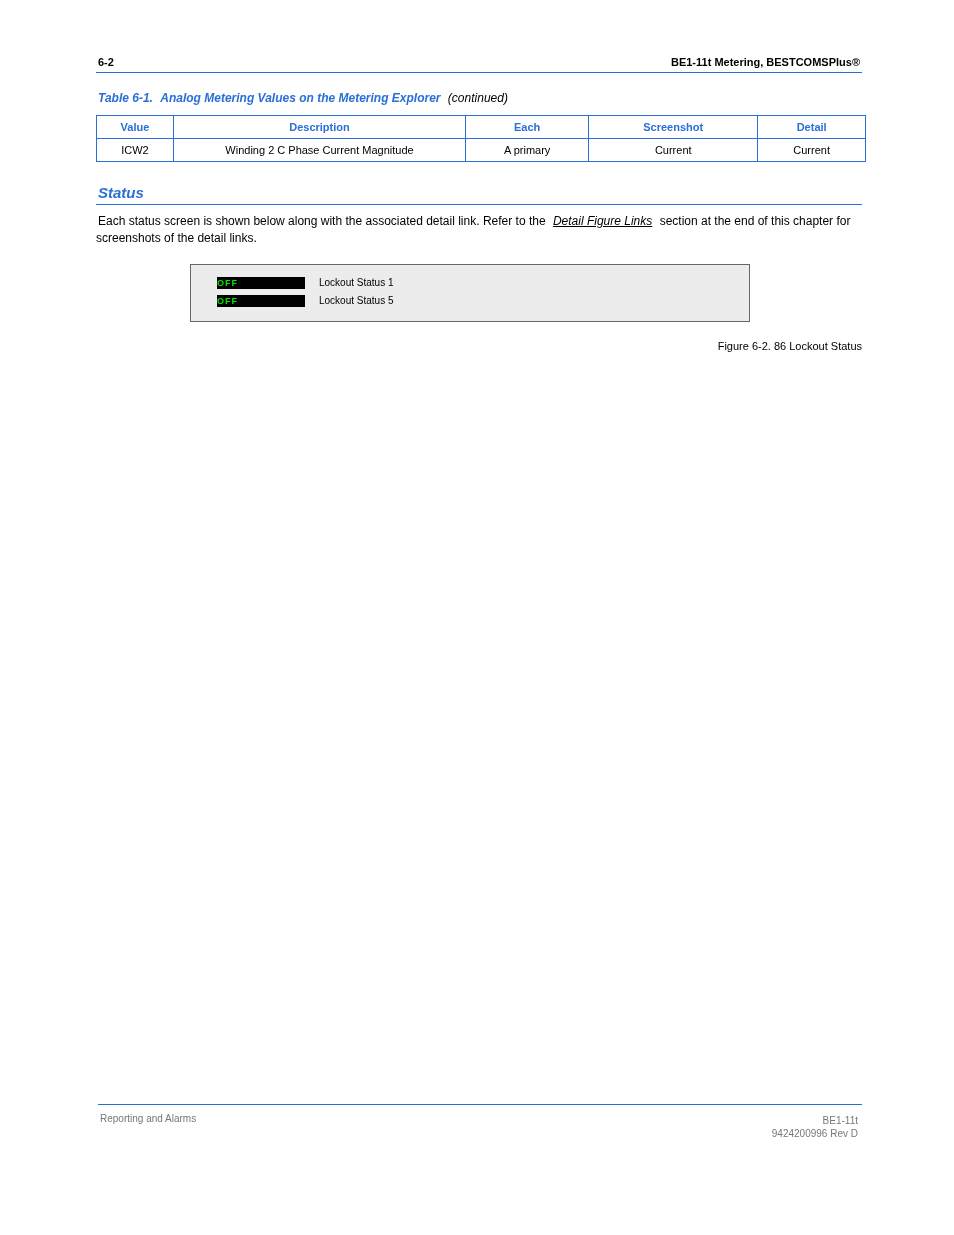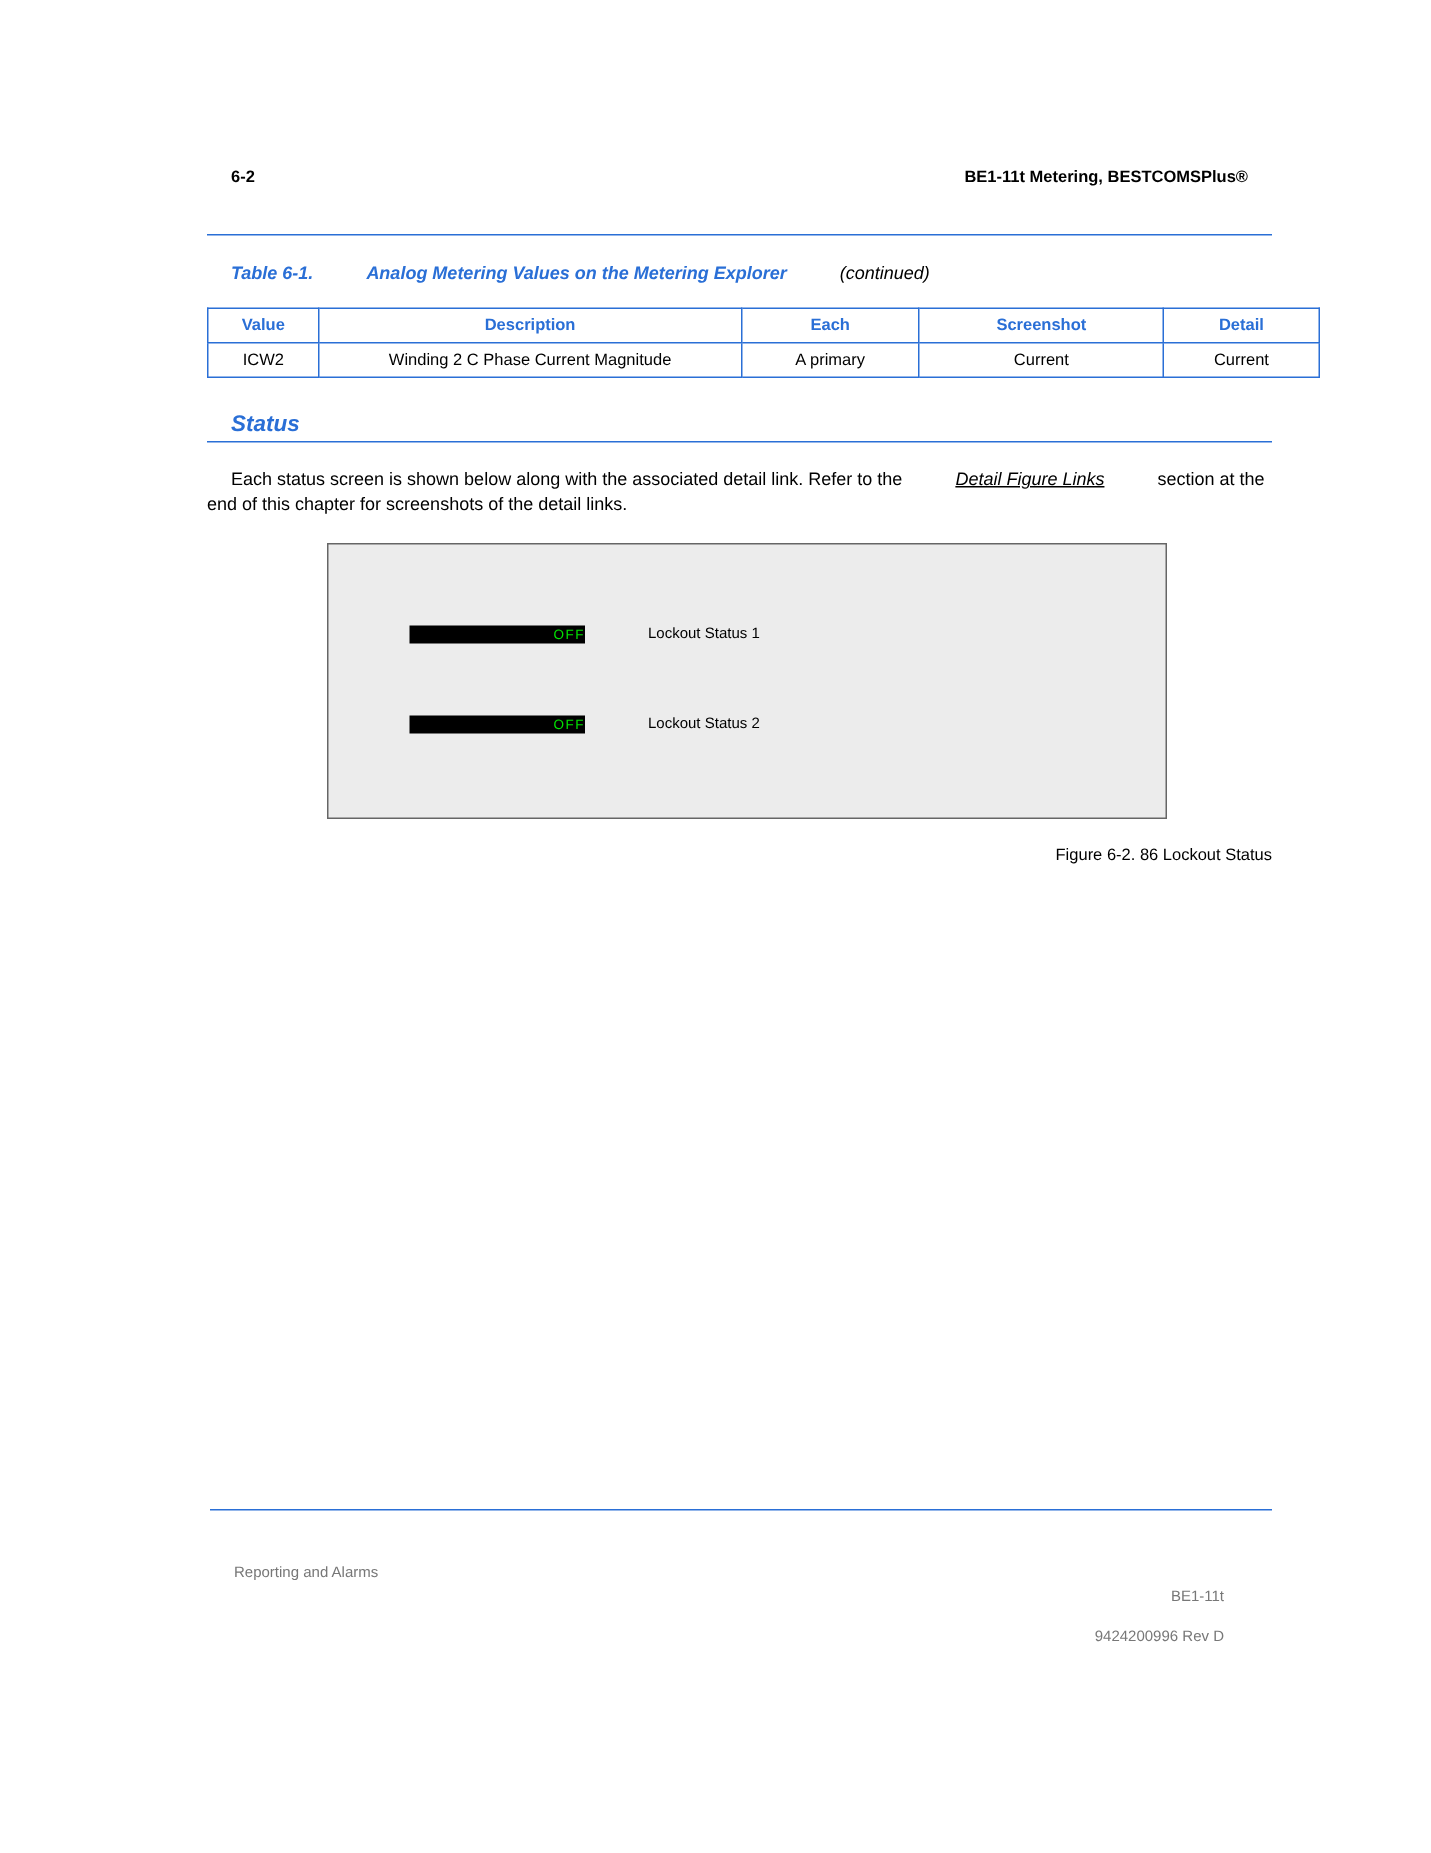--- a/index.html
+++ b/index.html
@@ -1,15 +1,15 @@
 <!DOCTYPE html>
 <html><head>
 <meta charset="utf-8">
 <style>
-  * { box-sizing: border-box; margin: 16px; padding: 0; }
+  * { box-sizing: border-box; margin: 2px; padding: 0; }
   body {
     font-family: Arial, Helvetica, sans-serif;
     background: #fff;
     color: #000;
     width: 954px;
     margin: 0 auto;
     position: relative;
     min-height: 1235px;
     font-size: 12px;
   }
@@ -99,26 +99,26 @@
     margin-bottom: 2px;
     padding-left: 2px;
   }
   .sb-row {
     display: flex;
     align-items: center;
     gap: 10px;
     margin-left: 14px;
   }
   .sb-led {
-    width: 117px;
+    width: 88px;
     background: #000;
     color: #00e200;
-    font-weight: normal;
+    font-weight: bold;
     font-size: 9px;
-    text-align: right;
+    text-align: left;
     padding: 1px 0;
     letter-spacing: 1px;
   }
   .sb-label {
     font-size: 10px;
     color: #000;
   }
   .caption {
     text-align: right;
     font-size: 11px;
@@ -189,21 +189,21 @@
 
 
   <div class="screenshot-box">
     <div class="sb-inner">
       <div class="sb-row">
         <div class="sb-led">OFF</div>
         <div class="sb-label">Lockout Status 1</div>
       </div>
       <div class="sb-row">
         <div class="sb-led">OFF</div>
-        <div class="sb-label">Lockout Status 2</div>
+        <div class="sb-label">Lockout Status 5</div>
       </div>
     </div>
   </div>
 
   <p class="caption">Figure 6-2. 86 Lockout Status</p>
 
 </div>
 
 <div class="footer-area">
   <hr class="footer-rule">

